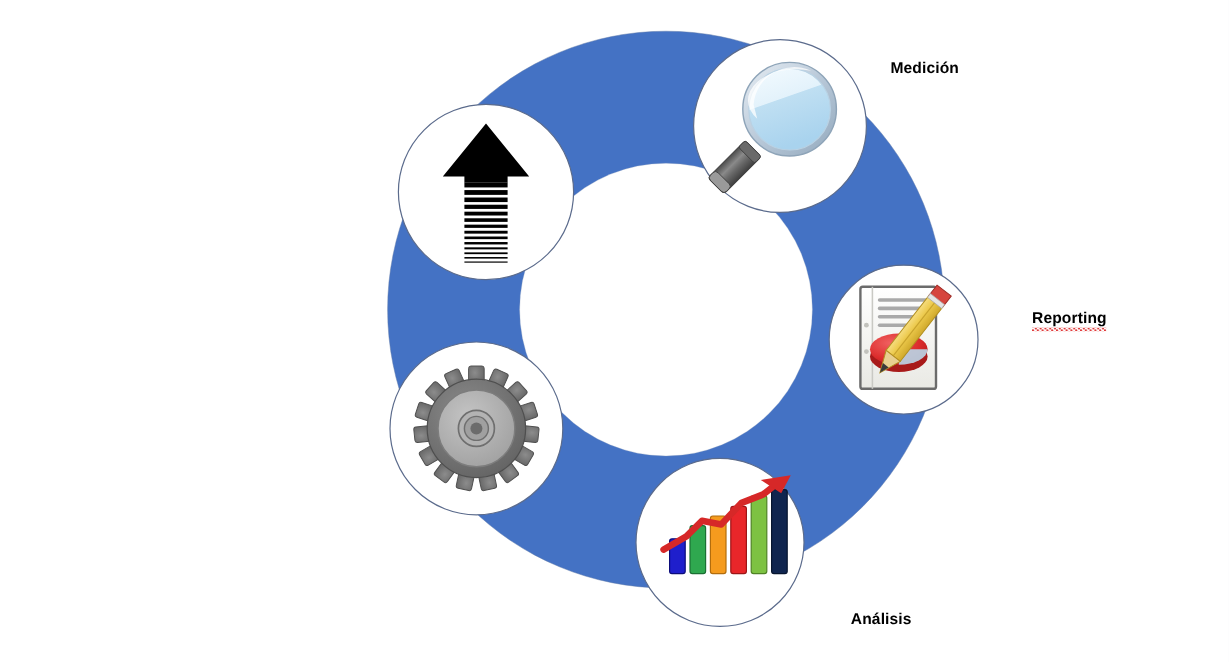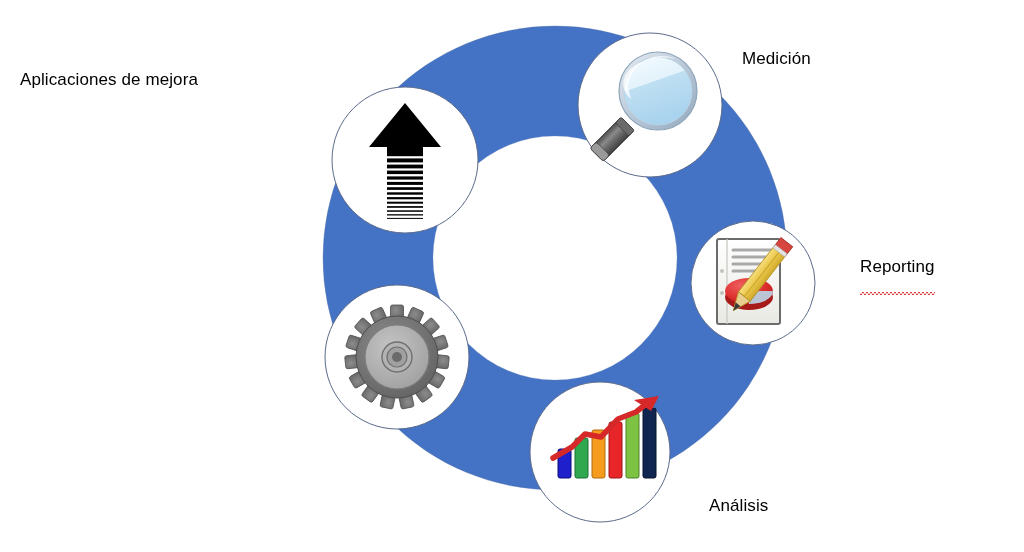--- a/index.html
+++ b/index.html
@@ -22,49 +22,49 @@
   #diagram-svg {
     position: absolute;
     left: 0;
     top: 0;
     width: 1024px;
     height: 552px;
   }
   .diagram-label {
     position: absolute;
     font-family: "Liberation Sans", sans-serif;
-    font-size: 17px;
-    font-weight: 400;
+    font-size: 13px;
+    font-weight: 700;
     color: #000000;
     white-space: nowrap;
     letter-spacing: 0.1px;
     line-height: 1.2;
   }
   .label-spellcheck {
     position: relative;
     display: inline-block;
-    padding-bottom: 16px;
+    padding-bottom: 1px;
   }
   .label-spellcheck::after {
     content: "";
     position: absolute;
     left: 0;
     right: 0;
     bottom: -2px;
     height: 3px;
     background-image:
       radial-gradient(circle at 1px 2.4px, #e03b3b 0.85px, rgba(0,0,0,0) 1.1px),
       radial-gradient(circle at 3px 0.6px, #e03b3b 0.85px, rgba(0,0,0,0) 1.1px);
     background-size: 4px 3px;
     background-repeat: repeat-x;
   }
   #lbl-aplicaciones { left: 20px;  top: 70px; }
   #lbl-medicion     { left: 742px; top: 49px; }
   #lbl-reporting    { left: 860px; top: 257px; }
-  #lbl-analisis     { left: 709px; top: 496px; }
+  #lbl-analisis     { left: 709px; top: 508px; }
   #lbl-oportunidades{ left: 37px;  top: 344px; }
 </style>
 </head>
 <body>
 
 <div id="canvas">
 
   <svg id="diagram-svg" viewBox="0 0 1024 552">
     <defs>
 
@@ -264,21 +264,20 @@
         </g>
         <circle cx="0" cy="0" r="41" fill="url(#gearOuter)" stroke="#4f4f4f" stroke-width="1"></circle>
         <circle cx="0" cy="0" r="32" fill="url(#gearInner)" stroke="#7d7d7d" stroke-width="1.2"></circle>
         <circle cx="0" cy="0" r="15" fill="#b3b3b3" stroke="#6f6f6f" stroke-width="1.4"></circle>
         <circle cx="0" cy="0" r="10" fill="#a0a0a0" stroke="#6f6f6f" stroke-width="1.2"></circle>
         <circle cx="0" cy="0" r="5" fill="#6b6b6b"></circle>
       </g>
     </g>
   </svg>
 
-  <div class="diagram-label" id="lbl-aplicaciones">Aplicaciones de mejora</div>
 
   <div class="diagram-label" id="lbl-medicion">Medición</div>
 
   <div class="diagram-label" id="lbl-reporting"><span class="label-spellcheck">Reporting</span></div>
 
   <div class="diagram-label" id="lbl-analisis">Análisis</div>
 
 
 </div>
 

